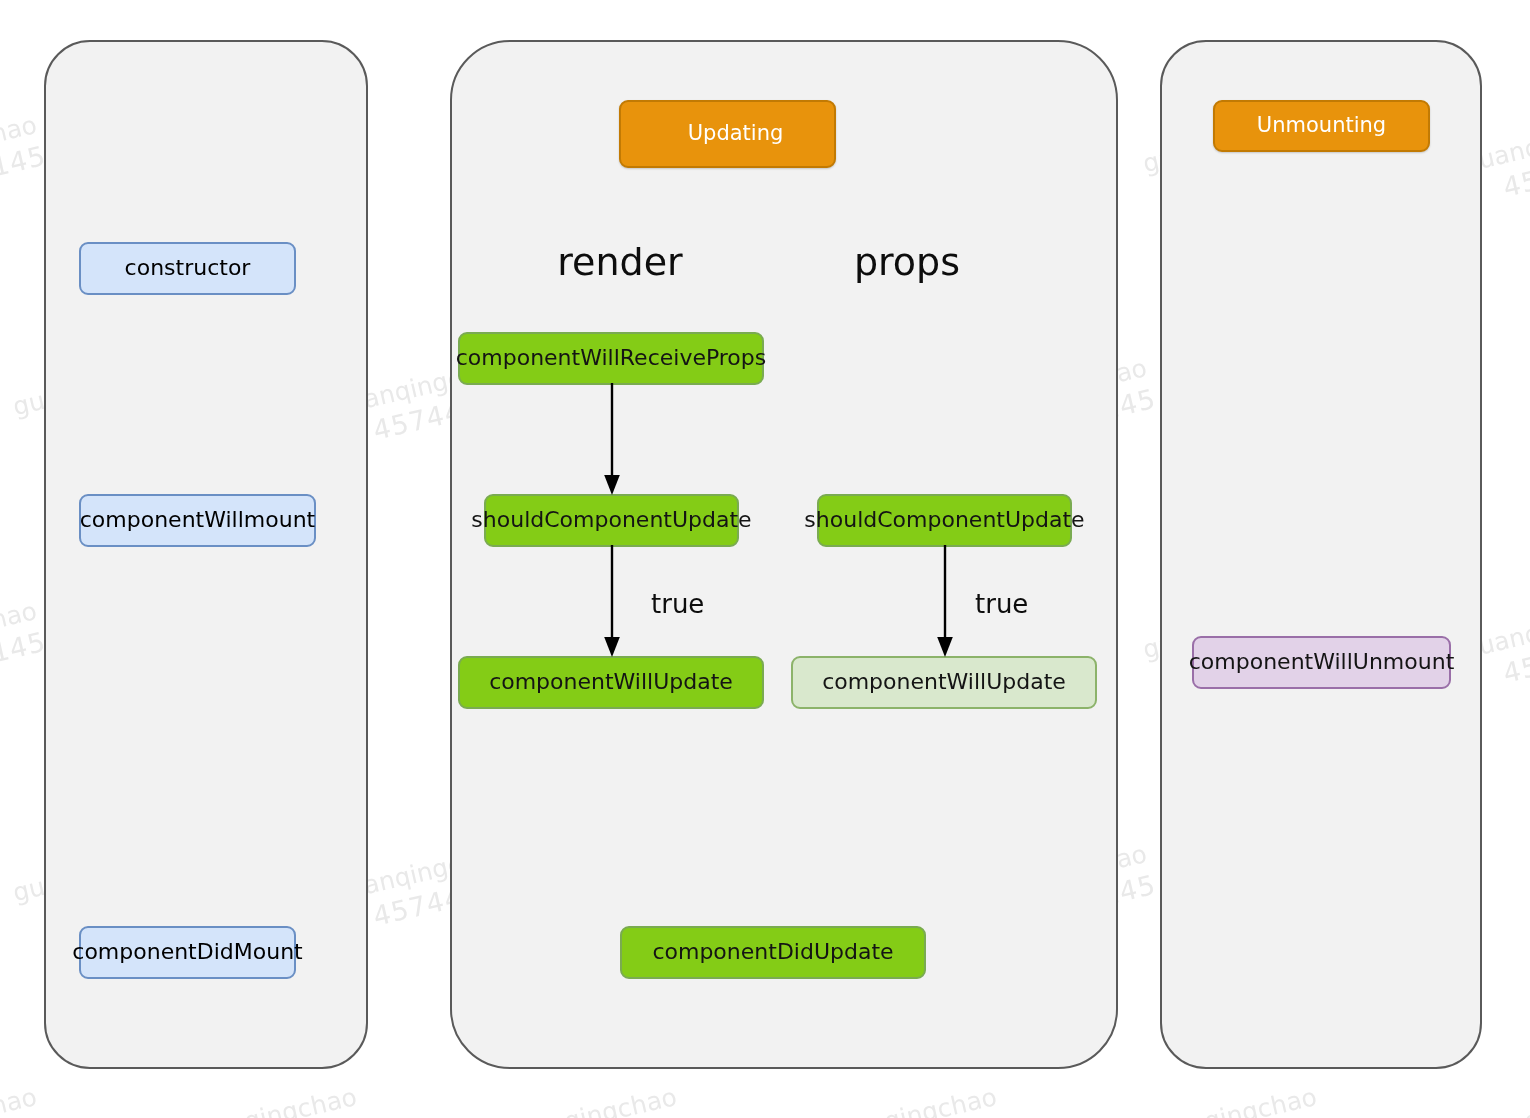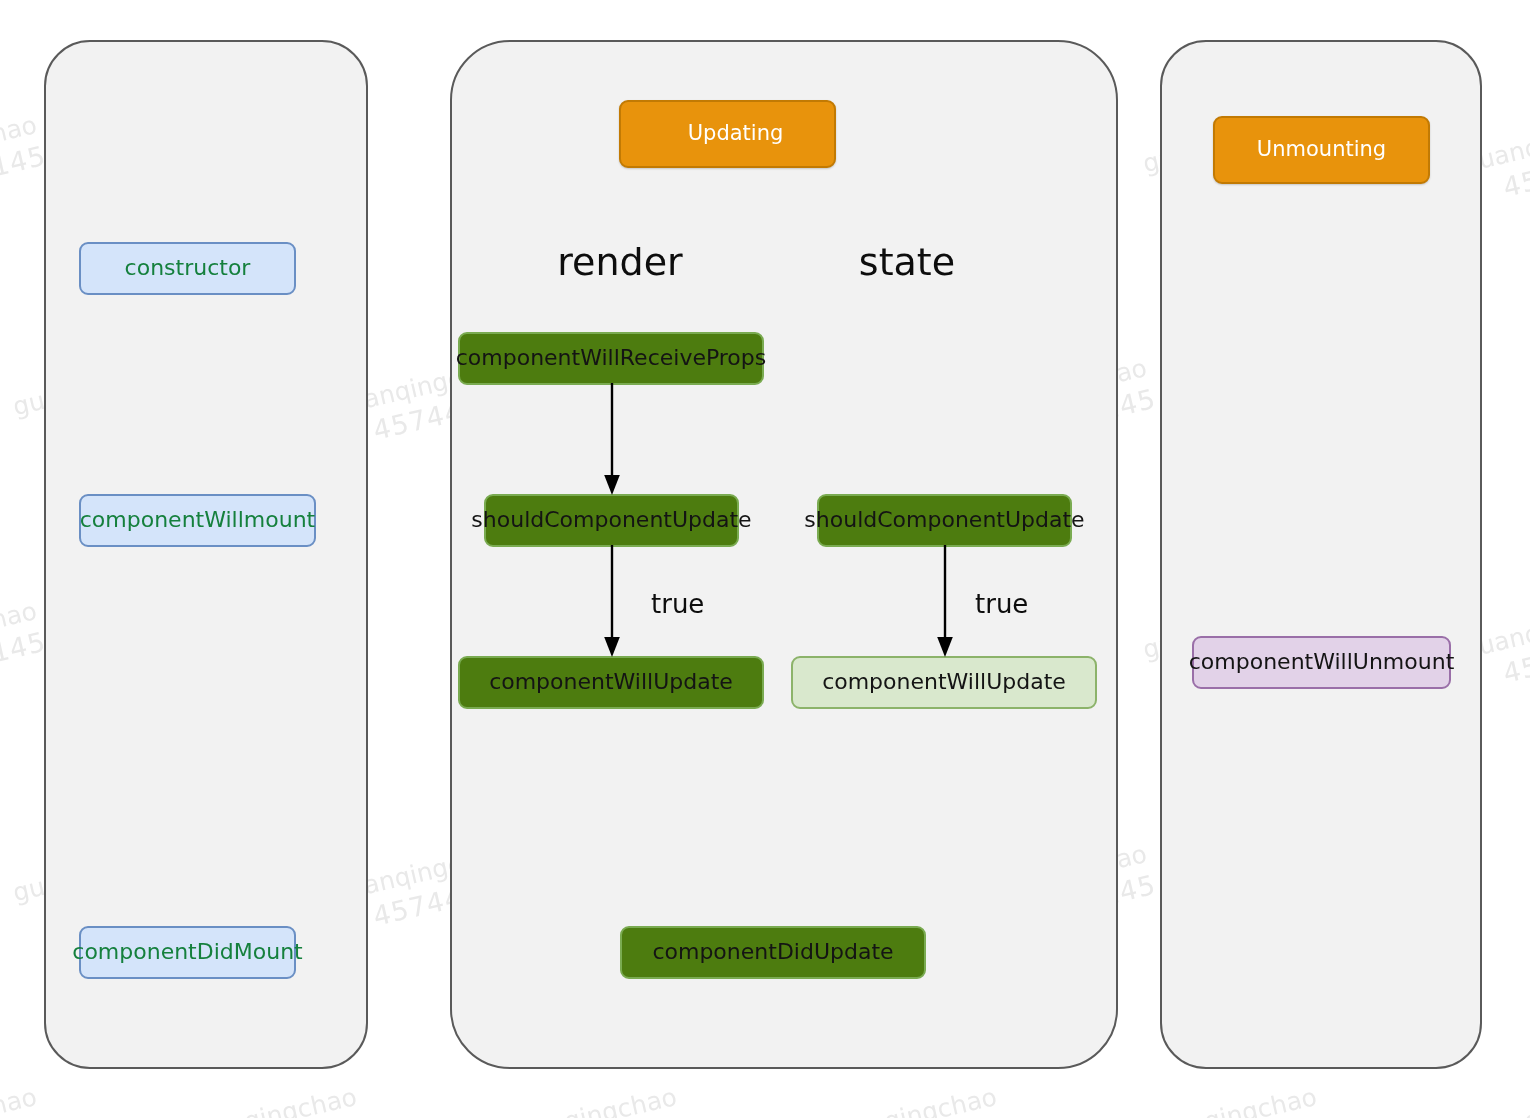--- a/index.html
+++ b/index.html
@@ -67,27 +67,27 @@
     border-color: #c27a03;
     color: #ffffff;
     border-radius: 9px;
     font-size: 21px;
     box-shadow: 0 1px 2px rgba(0,0,0,0.18);
   }
 
   .node.blue {
     background: #d4e4fa;
     border-color: #6a8fc4;
-    color: #15803d;
+    color: #000000;
     border-radius: 9px;
     font-size: 22px;
   }
 
   .node.green {
-    background: #4d7c0f;
+    background: #84cc16;
     border-color: #7aab51;
     color: #141414;
     border-radius: 9px;
     font-size: 22px;
   }
   .node.green.muted {
     background: #d9e8cd;
     border-color: #8cb36a;
   }
 
@@ -272,21 +272,21 @@
   </div>
 
   <div class="node header" style="left:619px; top:100px; width:217px; height:68px;padding-left:16px;">
     <span>Updating</span>
   </div>
 
   <div class="plain-label" style="left:520px; top:240px; width:200px;">
     <span>render</span>
   </div>
   <div class="plain-label" style="left:807px; top:240px; width:200px;">
-    <span>state</span>
+    <span>props</span>
   </div>
 
   <div class="node green" style="left:458px; top:332px; width:306px; height:53px;">
     <span>componentWillReceiveProps</span>
   </div>
 
   <svg class="arrow-svg" style="left:600px; top:383px;" width="24" height="114" viewBox="0 0 24 114">
     <line x1="12" y1="0" x2="12" y2="98" stroke="#000000" stroke-width="2.4"></line>
     <polygon points="12,112 4.2,92 19.8,92" fill="#000000"></polygon>
   </svg>
@@ -323,21 +323,21 @@
 
   <div class="node green muted" style="left:791px; top:656px; width:306px; height:53px;">
     <span>componentWillUpdate</span>
   </div>
 
 
   <div class="node green" style="left:620px; top:926px; width:306px; height:53px;">
     <span>componentDidUpdate</span>
   </div>
 
-  <div class="node header" style="left:1213px; top:116px; width:217px; height:68px;">
+  <div class="node header" style="left:1213px; top:100px; width:217px; height:52px;">
     <span>Unmounting</span>
   </div>
 
   <div class="node purple" style="left:1192px; top:602px; width:259px; height:53px;margin-top:34px;">
     <span>componentWillUnmount</span>
   </div>
 
 </div>
 
 </body></html>

